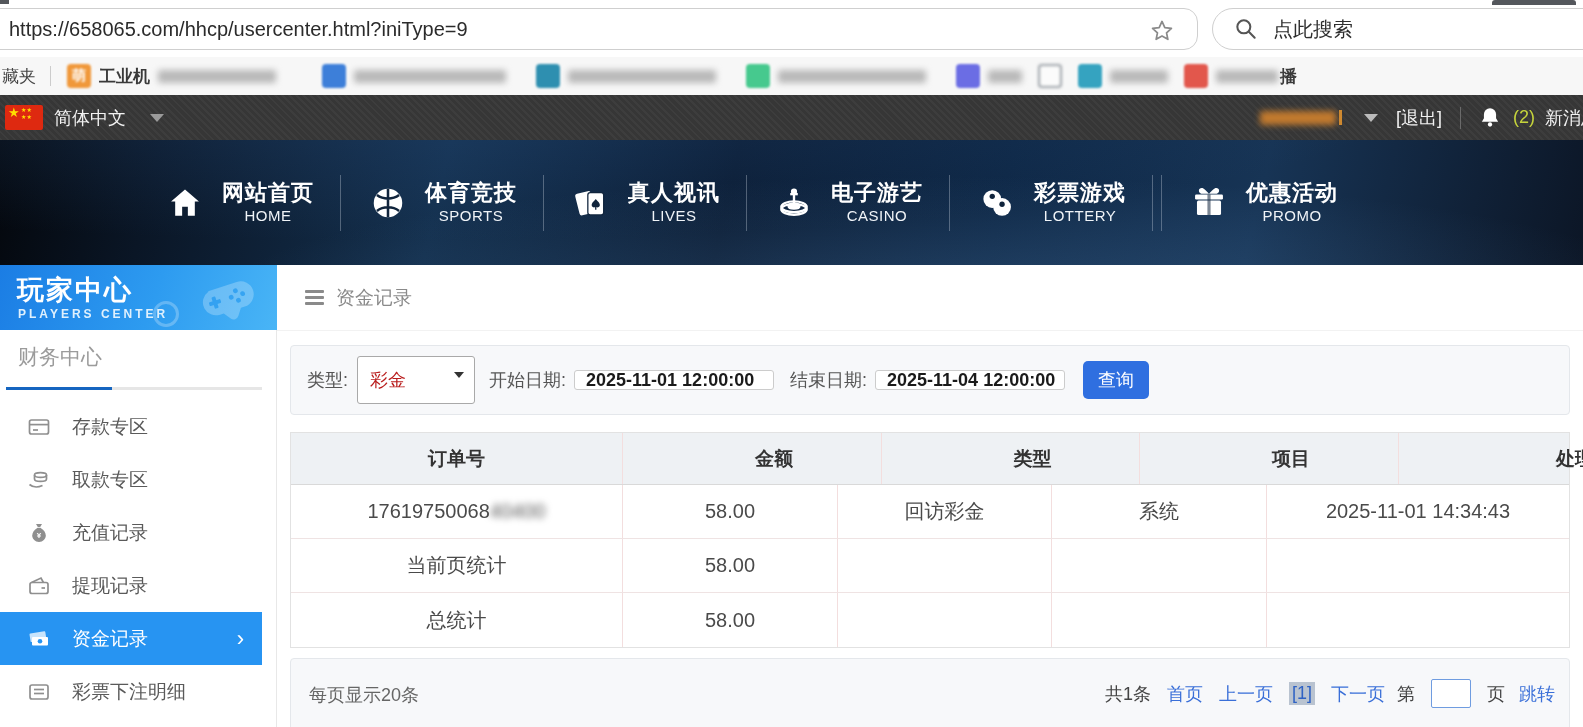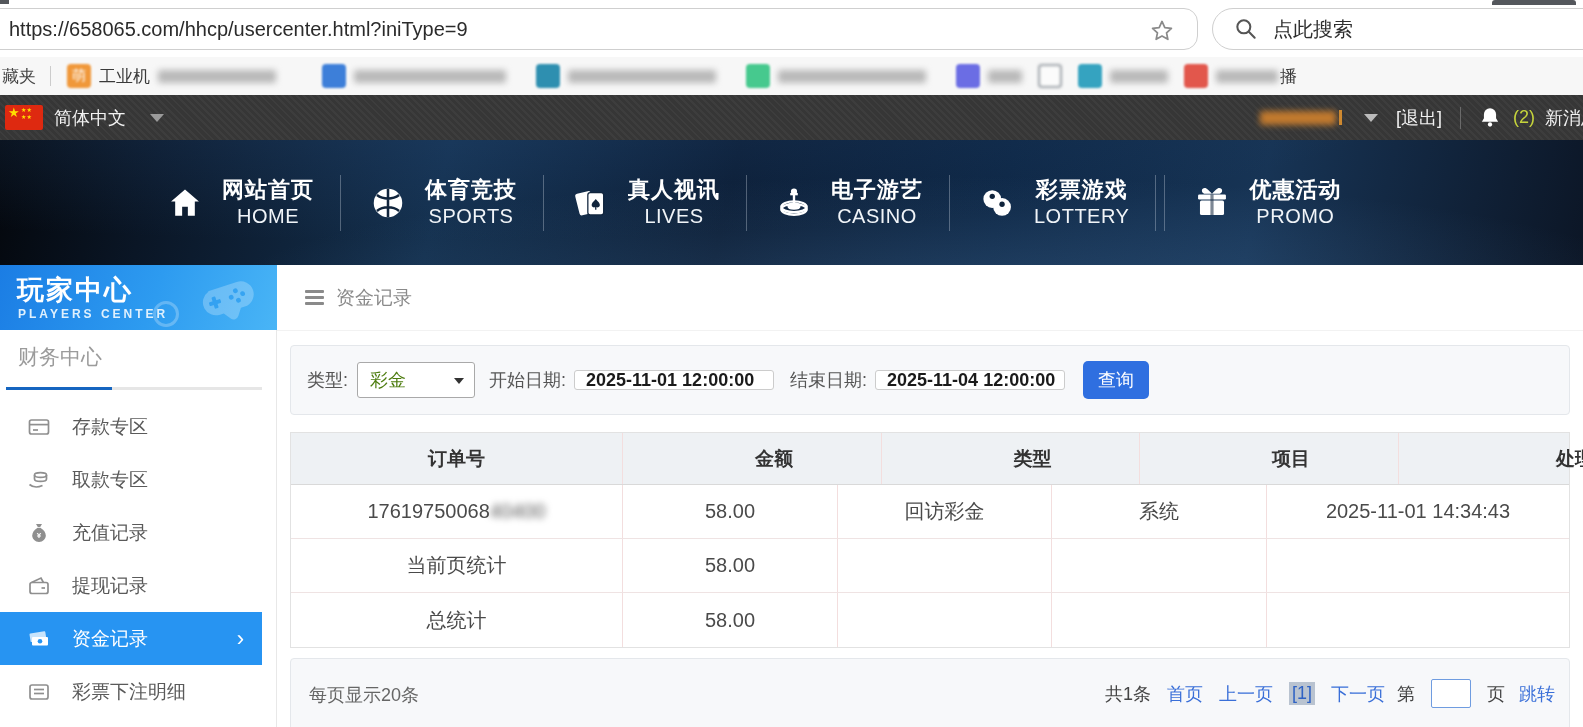--- a/index.html
+++ b/index.html
@@ -13,21 +13,21 @@
   .urlbar { position:absolute; left:-30px; top:8px; width:1228px; height:42px; background:#fff; border:1px solid #cfcfcf; border-radius:14px; display:flex; align-items:center; }
   .url-text { margin-left:38px; font-size:20px; color:#2b2b2b; }
   .star-icon { position:absolute; right:22px; top:9px; }
   .searchbox { position:absolute; left:1212px; top:8px; width:400px; height:42px; border:1px solid #cfcfcf; border-radius:22px; background:#fff; display:flex; align-items:center; }
   .search-text { margin-left:14px; font-size:20px; color:#2e2e2e; }
 
   
   .bookmarks { position:absolute; left:0; top:57px; width:1583px; height:38px; background:#f7f7f7; display:flex; align-items:center; overflow:hidden; }
   .bm-prefix { font-size:17px; color:#444; margin-left:2px; }
   .bm-divider { width:1px; height:20px; background:#ccc; margin:0 16px 0 14px; }
-  .bm { display:flex; align-items:center; }
+  .bm { display:flex; align-items:center;font-weight:bold; }
   .bm-ico { width:24px; height:24px; border-radius:4px; display:flex; align-items:center; justify-content:center; color:#fff; font-size:14px; filter:blur(1px); flex:0 0 auto; }
   .bm-ico.outline { background:#fbfbfb; border:2px solid #9aa0a6; filter:blur(1.5px); }
   .bm-label { font-size:17px; color:#3a3a3a; margin-left:8px; white-space:nowrap; }
   .bm-blur { height:13px; background:#b9b9b9; border-radius:2px; margin-left:8px; filter:blur(3px); }
   .bm-suffix { font-size:17px; color:#3a3a3a; margin-left:2px; }
 
   
   .userbar { position:absolute; left:0; top:95px; width:1583px; height:45px; background:#363636;
     background-image:repeating-linear-gradient(45deg, rgba(255,255,255,.035) 0 2px, transparent 2px 5px); overflow:hidden; }
   .flag { position:absolute; left:5px; top:10px; width:38px; height:25px; background:#de2910; border-radius:2px; overflow:hidden; }
@@ -50,21 +50,21 @@
   .navbar { position:absolute; left:0; top:140px; width:1583px; height:125px;
     background:
       radial-gradient(ellipse at 60% 130%, rgba(90,140,190,.28), transparent 55%),
       radial-gradient(ellipse at 25% -30%, rgba(40,80,130,.35), transparent 60%),
       linear-gradient(103deg,#04070c 0%,#0a1626 10%,#14304e 28%,#0b1c33 46%,#0e2745 63%,#173455 79%,#0c1626 100%);
     display:flex; align-items:center; padding-left:142px; }
   .nav-item { display:flex; align-items:center; gap:16px; padding:0 22px; cursor:pointer; }
   .nav-ico { width:42px; height:42px; display:flex; align-items:center; justify-content:center; }
   .nav-txt { display:flex; flex-direction:column; align-items:center; line-height:1.25; }
   .nav-zh { color:#fff; font-size:22px; font-weight:bold; letter-spacing:1px;text-align:center; }
-  .nav-en { color:#f0f4f8; font-size:20px; letter-spacing:.5px; }
+  .nav-en { color:#f0f4f8; font-size:15px; letter-spacing:.5px; }
   .nav-sep { width:1px; height:56px; background:rgba(205,215,225,.35); margin:0 4px; }
 
   
   .sidebar { position:absolute; left:0; top:265px; width:277px; height:462px; background:#fff; }
   .sidebar::after { content:""; position:absolute; right:0; top:65px; bottom:0; width:1px; background:#e8e8e8; }
   .side-head { position:absolute; left:0; top:0; width:277px; height:65px;
     background:linear-gradient(110deg,#1b7de4 0%,#2d9bf0 55%,#49b5f6 100%); overflow:hidden; }
   .side-title { position:absolute; left:17px; top:7px; color:#fff; font-size:27px; font-weight:bold; letter-spacing:2px; }
   .side-sub { position:absolute; left:18px; top:42px; color:#dff0fd; font-size:12px; letter-spacing:3px; font-weight:bold; }
   .pad-mark { position:absolute; right:14px; top:6px; opacity:.45; }
@@ -82,21 +82,21 @@
 
   
   .content { position:absolute; left:277px; top:265px; width:1306px; height:462px; background:#fff; }
   .page-head { position:absolute; left:0; top:0; width:100%; height:66px; display:flex; align-items:center; border-bottom:1px solid #f2f2f2; }
   .hamburger { margin-left:28px; width:19px; display:flex; flex-direction:column; gap:3px; }
   .hamburger div { height:3px; background:#8a8a8a; border-radius:1px; }
   .page-title { margin-left:12px; font-size:19px; color:#8a8a8a; }
 
   .filter-box { position:absolute; left:13px; top:80px; width:1280px; height:70px; background:#f7f8fa; border:1px solid #e4e7eb; border-radius:4px; display:flex; align-items:center; padding-left:16px; }
   .f-label { font-size:18px; color:#555; }
-  .f-select { position:relative; width:118px; height:36px; background:#fff; border:1px solid #a9a9a9; border-radius:3px; margin:0 14px 0 9px; display:flex; align-items:center; padding-left:12px; font-size:18px; color:#4d7c0f; cursor:pointer; }
+  .f-select { position:relative; width:118px; height:48px; background:#fff; border:1px solid #a9a9a9; border-radius:3px; margin:0 14px 0 9px; display:flex; align-items:center; padding-left:12px; font-size:18px; color:#b91c1c; cursor:pointer; }
   .f-select .sel-caret { position:absolute; right:10px; top:15px; width:0; height:0; border-left:5px solid transparent; border-right:5px solid transparent; border-top:6px solid #333; }
   .f-input { height:20px; background:#fff; border:1px solid #ccc; border-radius:3px; display:flex; align-items:center; padding-left:11px; font-size:18px; font-weight:600; color:#1a1a1a; margin:0 16px 0 8px; }
   .f-input.start { width:200px; }
   .f-input.end { width:190px; margin-right:18px; }
   .f-btn { width:66px; height:38px; background:#2f6fe0; border:none; border-radius:5px; color:#fff; font-size:18px; cursor:pointer; font-family:inherit; }
 
   .table { position:absolute; left:13px; top:167px; width:1280px; border:1px solid #e2e2e2; }
   .t-row { display:grid; grid-template-columns:332px 215px 214px 215px 302px; }
   .t-head { height:52px; background:#eef1f4; border-bottom:1px solid #d9d9d9;gap:44px; }
   .t-head .t-cell { font-weight:bold; color:#333; font-size:19px; }

